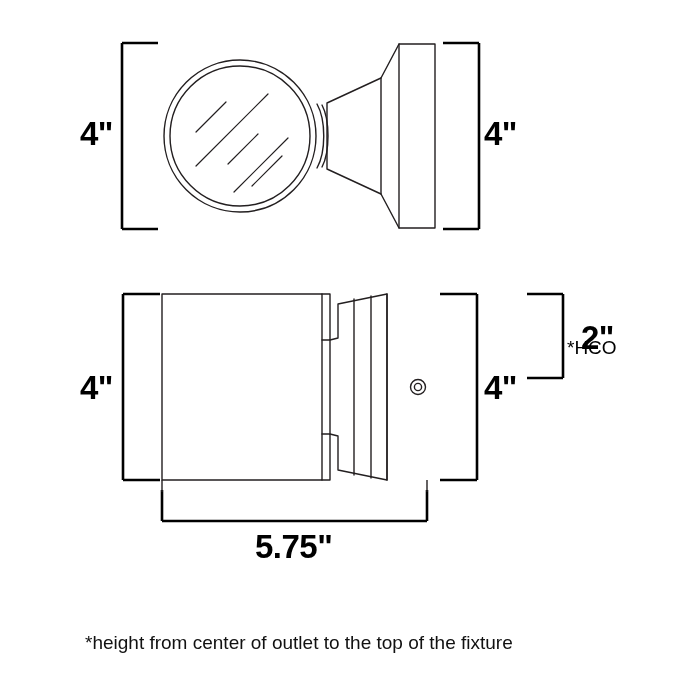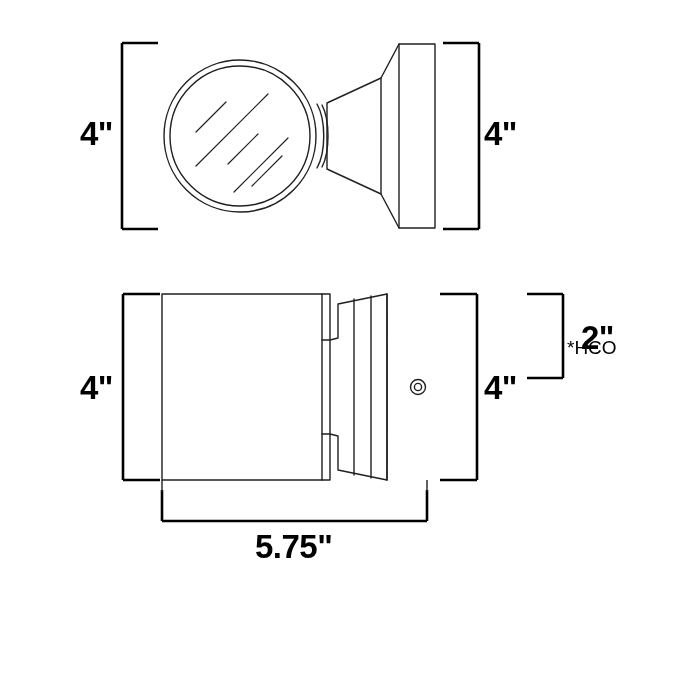--- a/index.html
+++ b/index.html
@@ -163,14 +163,15 @@
   <div id="lbl-bot-left" class="dim-label dim-big">4"</div>
 
   <div id="lbl-bot-right" class="dim-label dim-big">4"</div>
 
   <div id="lbl-hco-num" class="dim-label dim-big">2"</div>
 
   <div id="lbl-hco-note" class="dim-label dim-small">*HCO</div>
 
   <div id="lbl-width" class="dim-label dim-big">5.75"</div>
 
+  <div id="lbl-footnote" class="footnote">*height from center of outlet to the top of the fixture</div>
 
 </div>
 
 </body></html>

